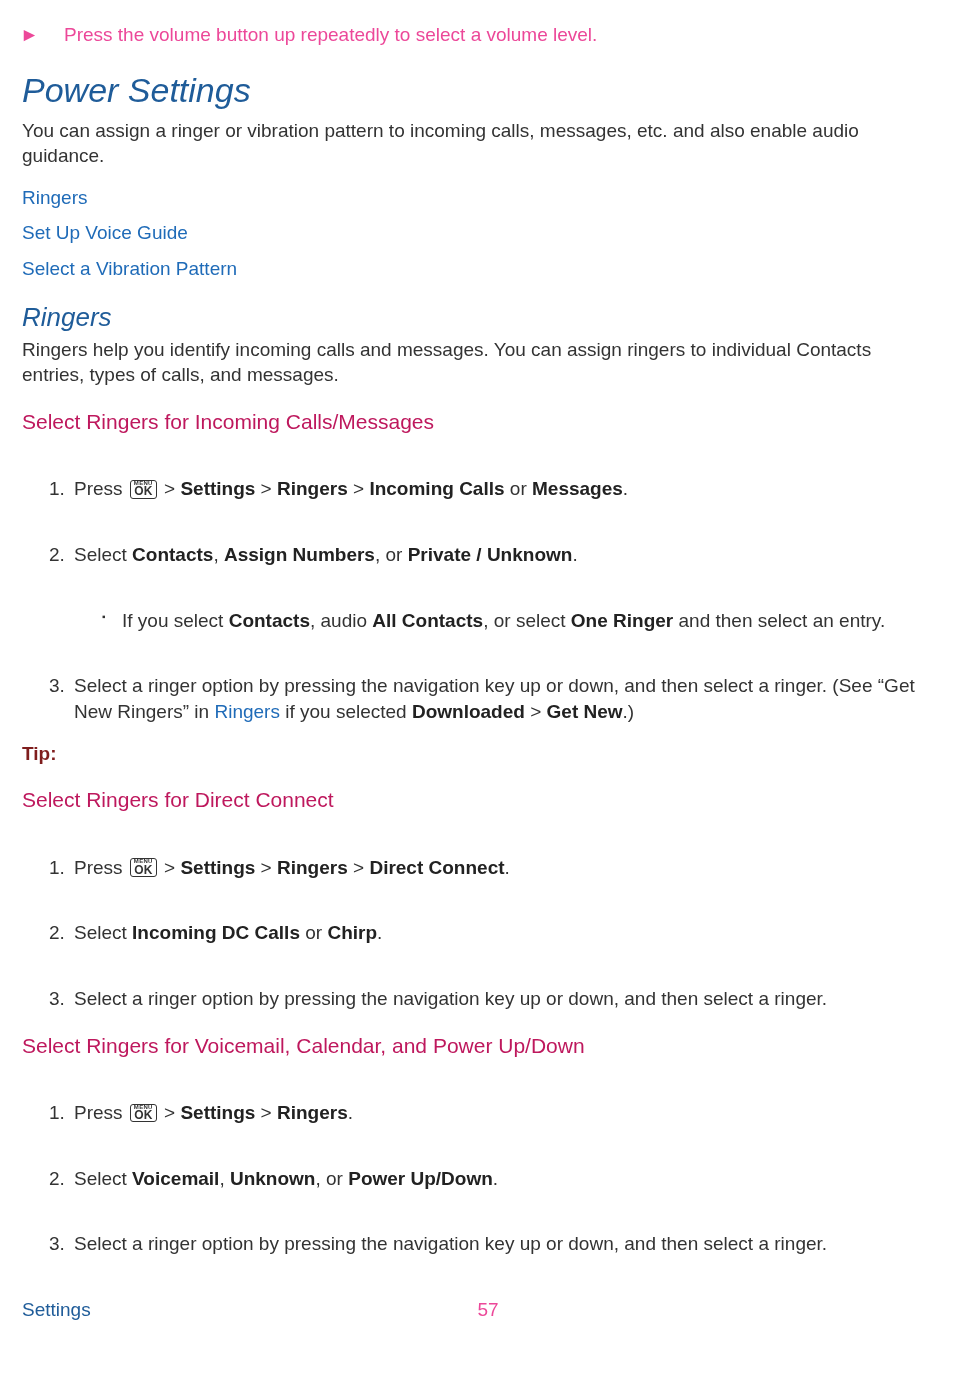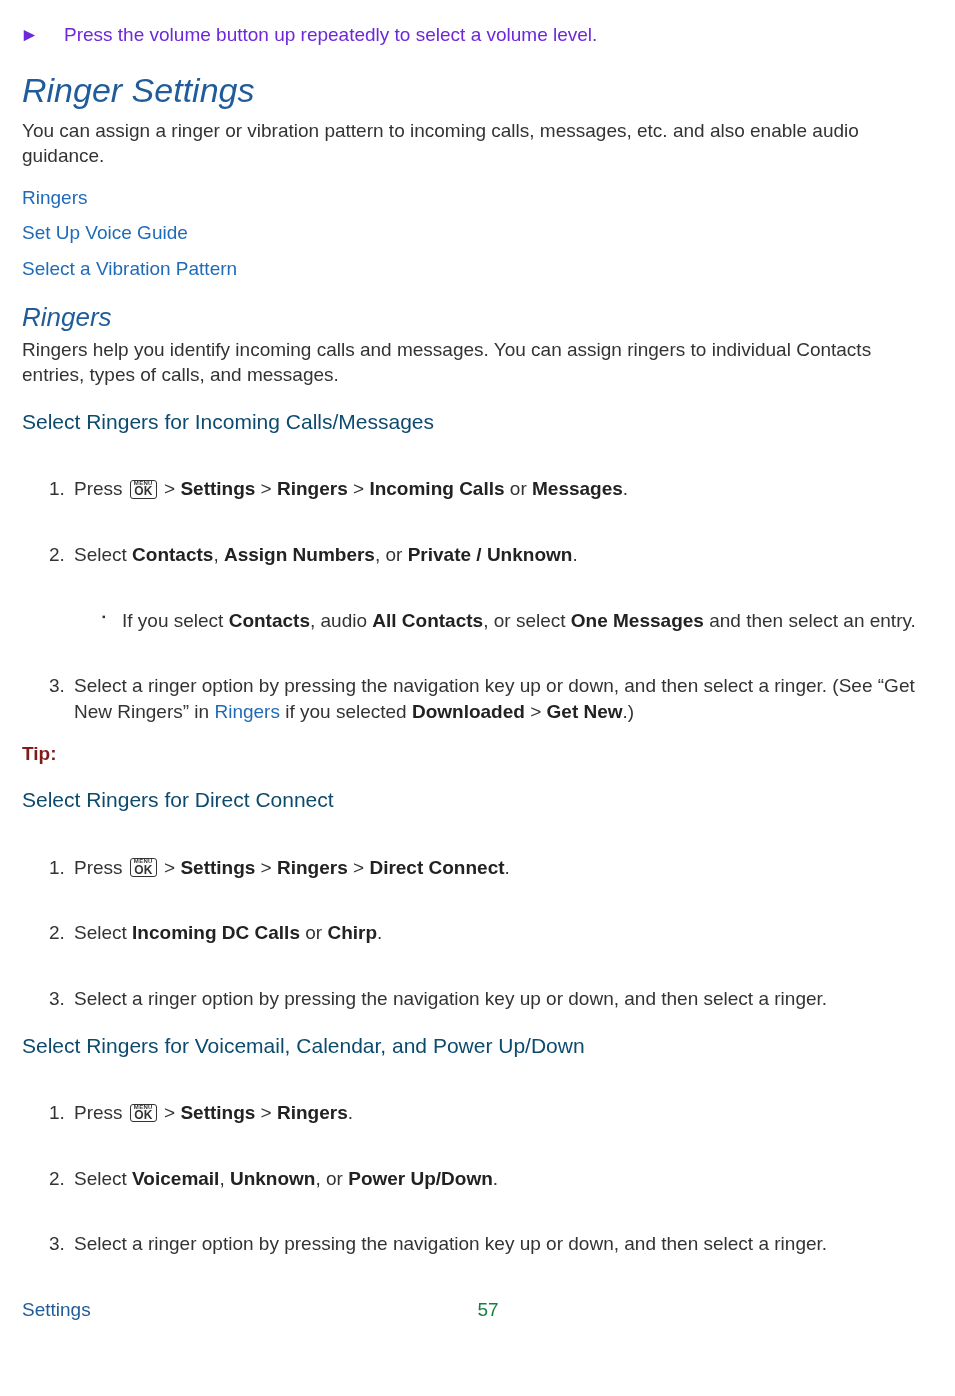--- a/index.html
+++ b/index.html
@@ -6,21 +6,21 @@
     margin: 0;
     padding: 22px 22px 30px 22px;
     font-family: Arial, Helvetica, sans-serif;
     font-size: 19px;
     color: #333;
     width: 955px;
     box-sizing: border-box;
     line-height: 1.35;
   }
   .top-instruction {
-    color: #6d28d9;
+    color: #ec4899;
     margin-bottom: 20px;
     padding-left: 42px;
     text-indent: -22px;
   }
   .triangle {
     display: inline-block;
     width: 14px;
     margin-right: 8px;
   }
   h1 {
@@ -35,21 +35,21 @@
     font-family: Arial, Helvetica, sans-serif;
     font-style: italic;
     font-weight: normal;
     color: #1f5c99;
     font-size: 26px;
     margin: 18px 0 2px 0;
   }
   h3 {
     font-family: Arial, Helvetica, sans-serif;
     font-weight: normal;
-    color: #0c4a6e;
+    color: #be185d;
     font-size: 21px;
     margin: 20px 0 14px 0;
   }
   p.body {
     color: #333;
     margin: 2px 0 16px 0;
   }
   a.toc-link {
     display: block;
     color: #1f6bb8;
@@ -127,54 +127,54 @@
   .footer {
     display: flex;
     margin-top: 40px;
   }
   .footer-left {
     color: #1f5c99;
     font-size: 19px;
     width: 50%;
   }
   .footer-right {
-    color: #15803d;
+    color: #ec4899;
     font-size: 19px;
     text-align: left;
   }
   b { color: #222; }
 </style>
 </head>
 <body>
 
 <div class="top-instruction">
   <span class="triangle">►</span><span>Press the volume button up repeatedly to select a volume level.</span>
 </div>
 
-<h1>Ringer Settings</h1>
+<h1>Power Settings</h1>
 <p class="body">You can assign a ringer or vibration pattern to incoming calls, messages, etc. and also enable audio guidance.</p>
 
 <a href="#" class="toc-link">Ringers</a>
 <a href="#" class="toc-link">Set Up Voice Guide</a>
 <a href="#" class="toc-link">Select a Vibration Pattern</a>
 
 <h2>Ringers</h2>
 <p class="body">Ringers help you identify incoming calls and messages. You can assign ringers to individual Contacts entries, types of calls, and messages.</p>
 
 <h3>Select Ringers for Incoming Calls/Messages</h3>
 
 <ol>
   <li>
     <span>Press </span><span class="ok-key"><span class="menu-txt">MENU</span><span class="ok-txt">OK</span></span><span> &gt; </span><b>Settings</b><span> &gt; </span><b>Ringers</b><span> &gt; </span><b>Incoming Calls</b><span> or </span><b>Messages</b><span>.</span>
   </li>
   <li>
     <span>Select </span><b>Contacts</b><span>, </span><b>Assign Numbers</b><span>, or </span><b>Private / Unknown</b><span>.</span>
     <ul class="sub">
       <li>
-        <span>If you select </span><b>Contacts</b><span>, audio </span><b>All Contacts</b><span>, or select </span><b>One Messages</b><span> and then select an entry.</span>
+        <span>If you select </span><b>Contacts</b><span>, audio </span><b>All Contacts</b><span>, or select </span><b>One Ringer</b><span> and then select an entry.</span>
       </li>
     </ul>
   </li>
   <li>
     <span>Select a ringer option by pressing the navigation key up or down, and then select a ringer. (See “Get New Ringers” in </span><a href="#" class="inline-link">Ringers</a><span> if you selected </span><b>Downloaded</b><span> &gt; </span><b>Get New</b><span>.)</span>
   </li>
 </ol>
 
 <div class="tip-row">
   <div class="tip-label">Tip:</div>

